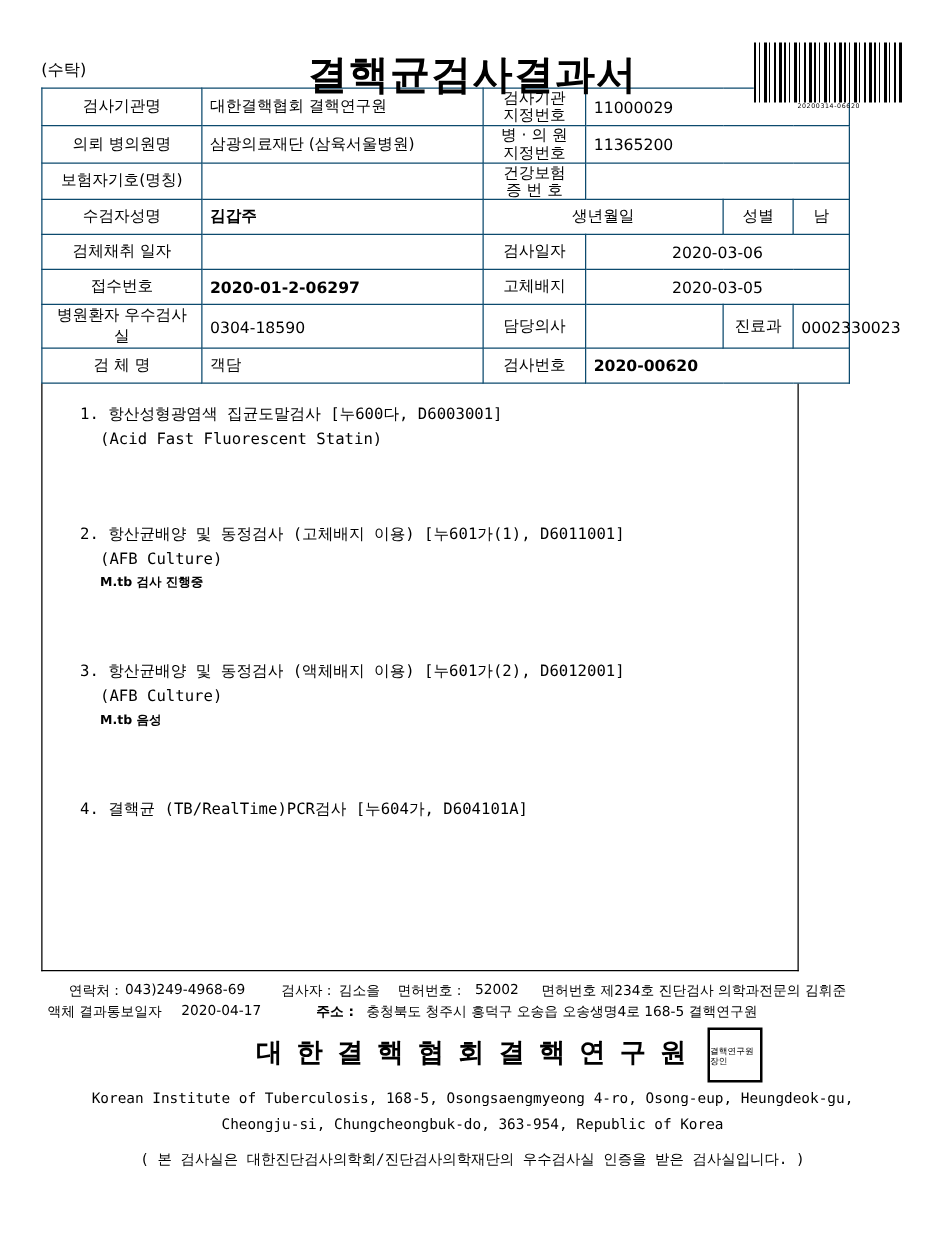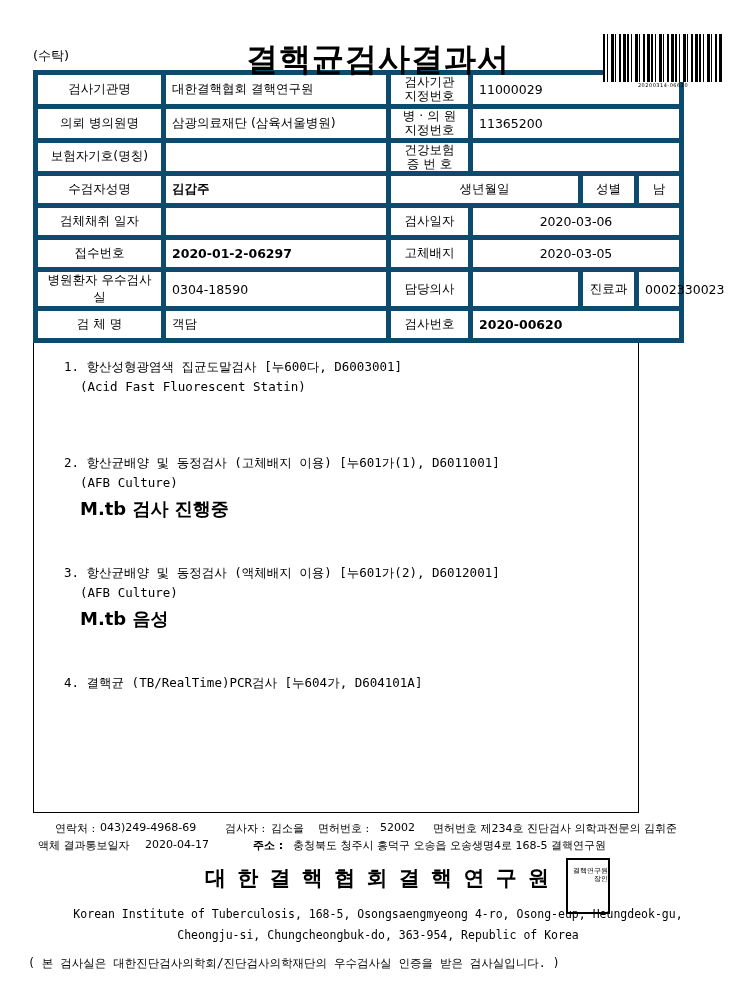--- a/index.html
+++ b/index.html
@@ -68,21 +68,21 @@
     letter-spacing: 0.5px;
   }
   
   table.info {
     border-collapse: collapse;
     width: 646px;
     margin-left: 33px;
     table-layout: fixed;
   }
   table.info td {
-    border: 5px solid #0c4a6e;
+    border: 1px solid #0c4a6e;
     height: 27px;
     padding: 0 6px;
     font-size: 12.5px;
     vertical-align: middle;
   }
   td.lbl {
     text-align: center;
     font-family: "DejaVu Sans", sans-serif;
   }
   td.val {
@@ -123,21 +123,21 @@
     white-space: nowrap;
   }
   .res-item .sub {
     padding-left: 16px;
   }
   .res-item .verdict {
     padding-left: 16px;
     font-weight: bold;
     margin-top: 3px;
     font-family: "DejaVu Sans", sans-serif;
-    font-size: 18px;
+    font-size: 10px;
   }
   
   .footer {
     width: 700px;
     margin: 8px auto 12px auto;
     position: relative;
     font-size: 11px;
   }
   .f-row {
     position: relative;
@@ -153,38 +153,39 @@
     font-weight: bold;
     letter-spacing: 2px;
     margin-top: 9px;
     position: relative;
   }
   .stamp {
     position: absolute;
     right: 118px;
     top: -6px;
     width: 44px;
-    height: 56px;
+    height: 44px;
     border: 2px solid #000;
     font-size: 7px;
     line-height: 1.1;
-    text-align: right;
-    padding-top: 8px;
+    text-align: left;
+    padding-top: 14px;
     box-sizing: border-box;
     font-weight: normal;
     letter-spacing: 0;
   }
   .addr {
     text-align: center;
     font-size: 11.5px;
     font-family: "DejaVu Sans Mono", monospace;
     margin-top: 12px;
     line-height: 1.8;
   }
   .note {
+    text-align: center;
     font-size: 11.5px;
     margin-top: 10px;
     font-family: "DejaVu Sans Mono", monospace;
   }
 </style>
 </head>
 <body>
 
 <div class="page">
 

